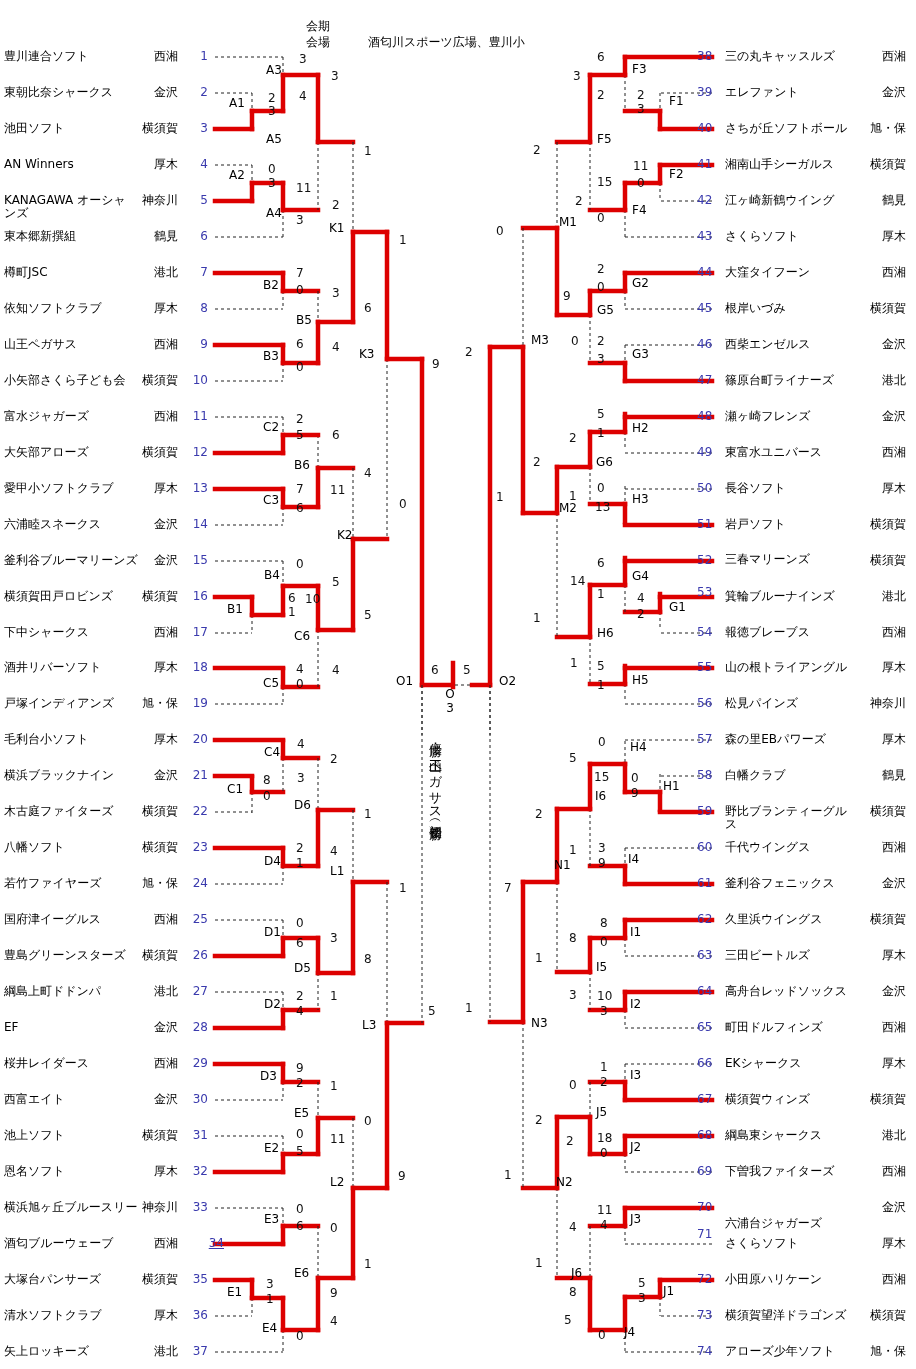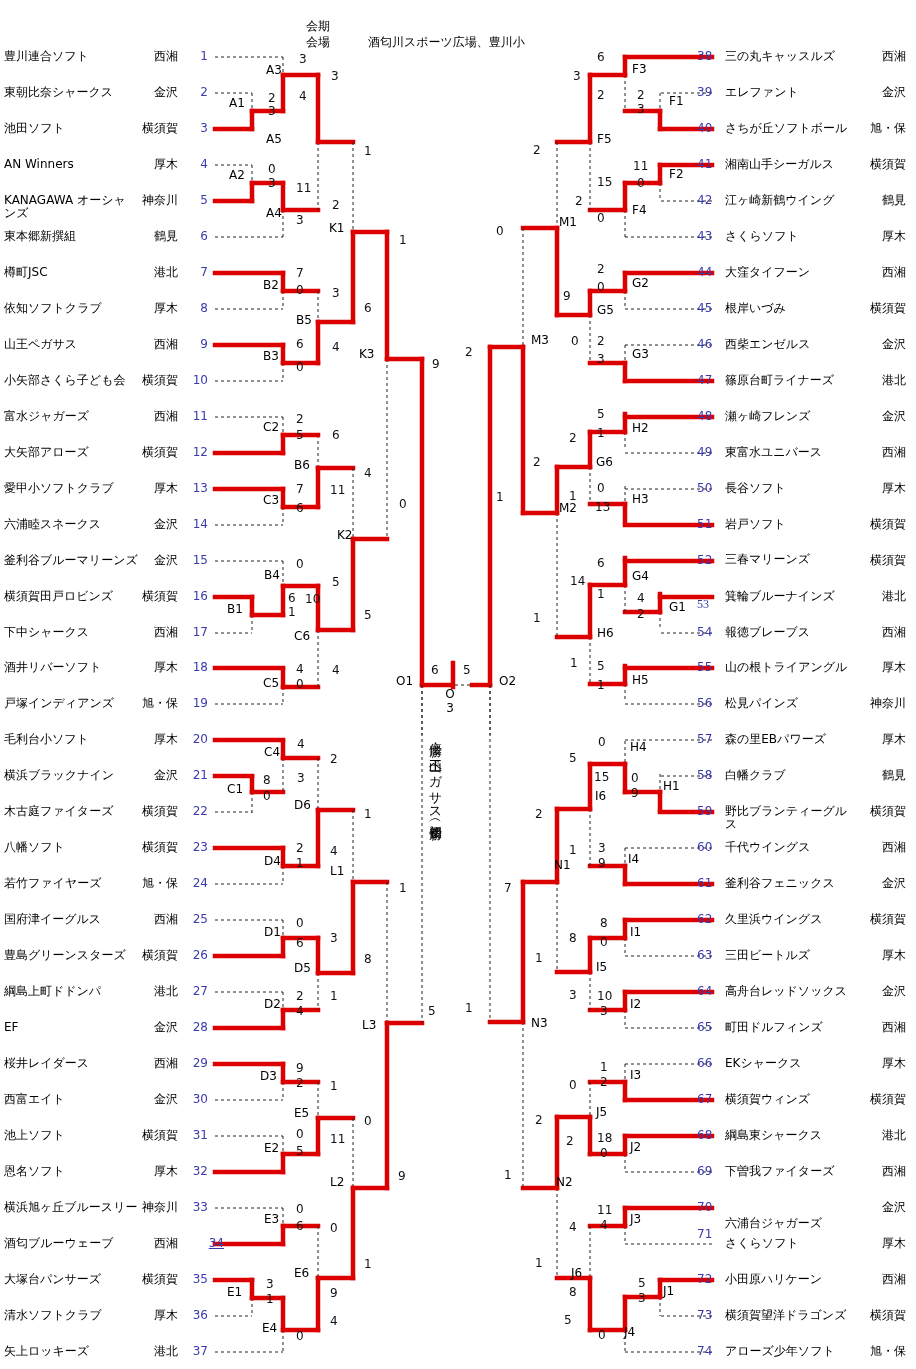--- a/index.html
+++ b/index.html
@@ -474,21 +474,21 @@
     <div class="t reg" style="left: 862px; top: 446px;">西湘</div>
     <div class="t nor" style="left: 697px; top: 482px;">50</div>
     <div class="t name" style="left: 725px; top: 482px;">長谷ソフト</div>
     <div class="t reg" style="left: 862px; top: 482px;">厚木</div>
     <div class="t nor" style="left: 697px; top: 518px;">51</div>
     <div class="t name" style="left: 725px; top: 518px;">岩戸ソフト</div>
     <div class="t reg" style="left: 862px; top: 518px;">横須賀</div>
     <div class="t nor" style="left: 697px; top: 554px;">52</div>
     <div class="t name" style="left: 725px; top: 554px; font-family: Liberation Mono, monospace;">三春マリーンズ</div>
     <div class="t reg" style="left: 862px; top: 554px;">横須賀</div>
-    <div class="t nor" style="left: 697px; top: 598px; font-family: Liberation Serif, serif;">53</div>
+    <div class="t nor" style="left: 697px; top: 586px;">53</div>
     <div class="t name" style="left: 725px; top: 590px;">箕輪ブルーナインズ</div>
     <div class="t reg" style="left: 862px; top: 590px;">港北</div>
     <div class="t nor" style="left: 697px; top: 626px;">54</div>
     <div class="t name" style="left: 725px; top: 626px;">報徳ブレーブス</div>
     <div class="t reg" style="left: 862px; top: 626px;">西湘</div>
     <div class="t nor" style="left: 697px; top: 661px;">55</div>
     <div class="t name" style="left: 725px; top: 661px;">山の根トライアングル</div>
     <div class="t reg" style="left: 862px; top: 661px;">厚木</div>
     <div class="t nor" style="left: 697px; top: 697px;">56</div>
     <div class="t name" style="left: 725px; top: 697px;">松見パインズ</div>

